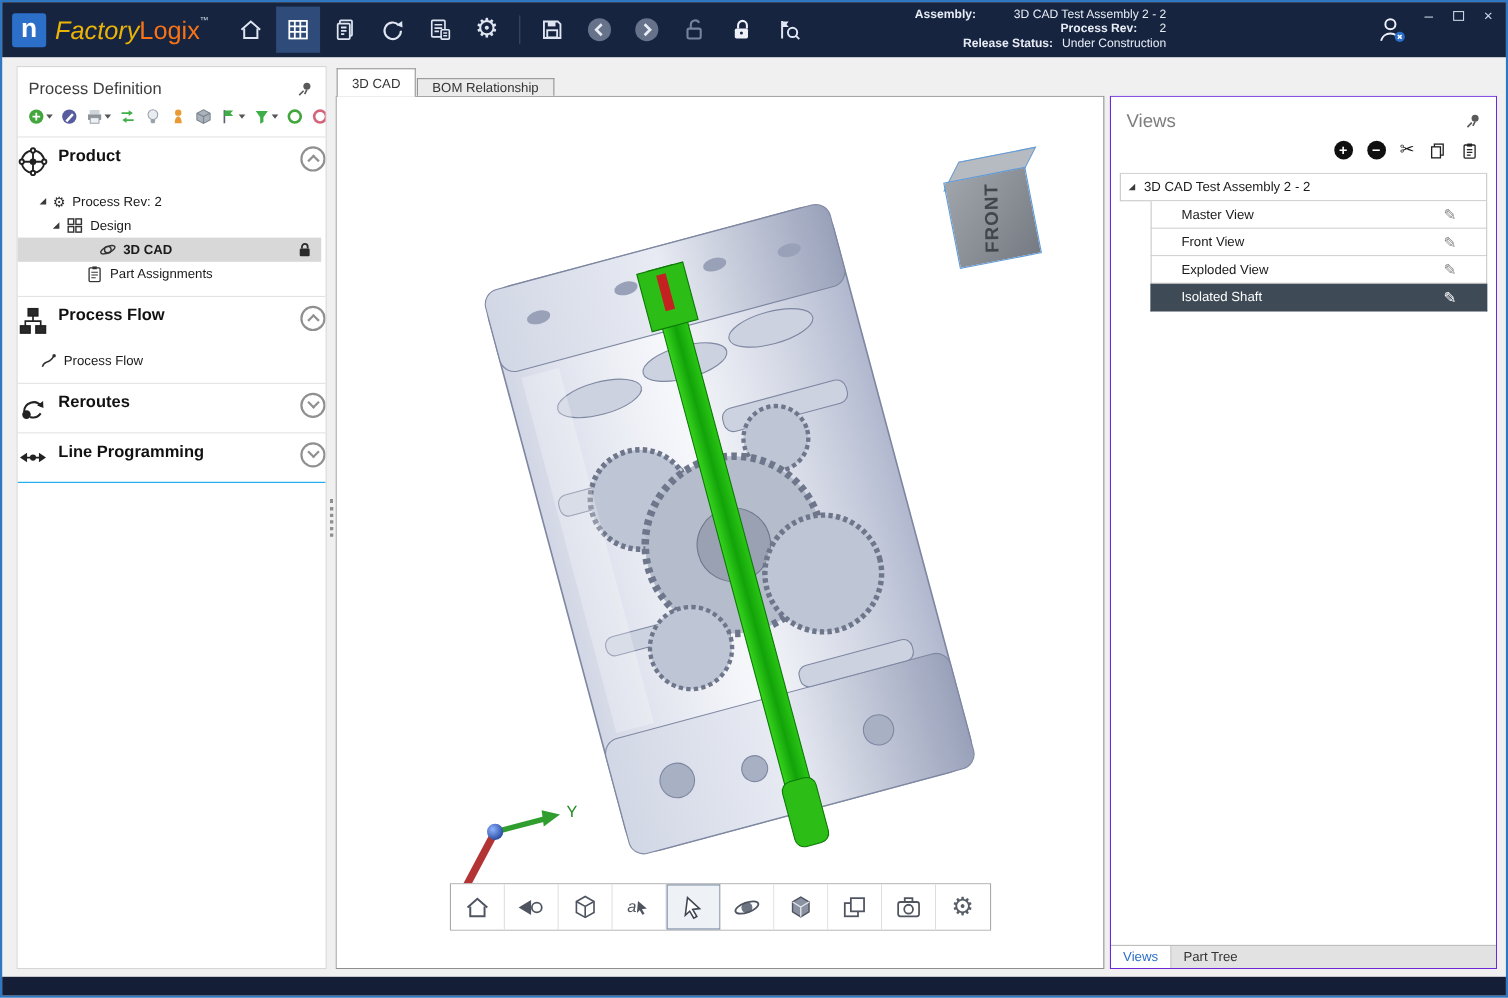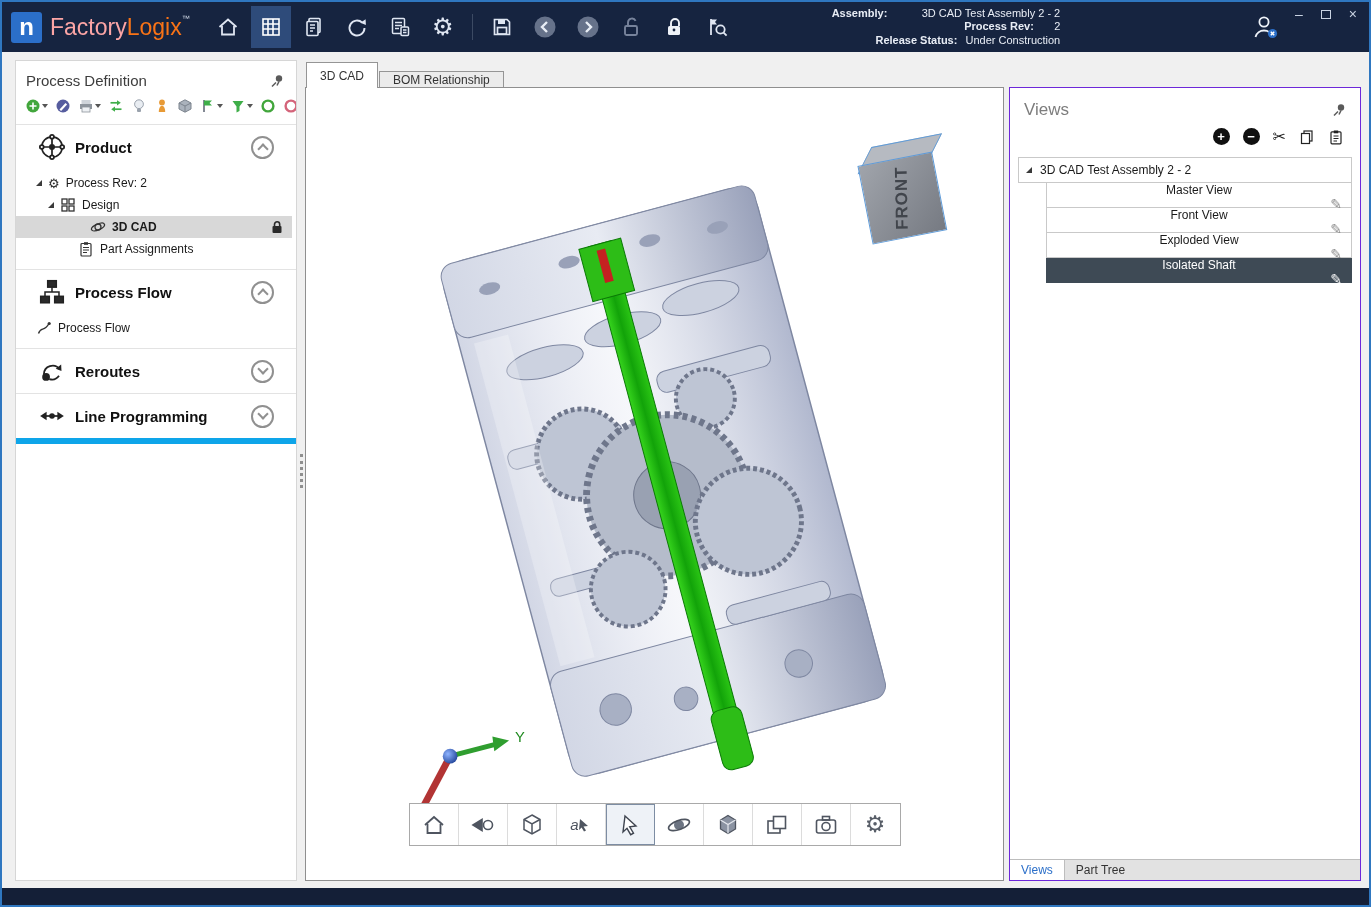--- a/index.html
+++ b/index.html
@@ -5,21 +5,21 @@
   html,body{margin:0;padding:0;}
   body{width:1371px;height:907px;position:relative;overflow:hidden;
        font-family:"Liberation Sans",sans-serif;background:#2f77c0;}
   *{box-sizing:border-box;}
   .window{position:absolute;inset:0;border:2px solid #2f77c0;display:flex;flex-direction:column;background:#f0f0f0;}
 
   
   .titlebar{height:50px;background:#162440;display:flex;align-items:center;color:#e8edf5;position:relative;flex:0 0 auto;}
   .logo{width:31px;height:31px;background:#2b6fc9;border-radius:3px;margin-left:9px;display:flex;align-items:center;justify-content:center;font-size:24px;font-weight:bold;color:#fff;flex:0 0 auto;}
   .brand{font-size:23px;margin-left:8px;white-space:nowrap;}
-  .brand-f{font-weight:400;color:#fca5a5;}
+  .brand-f{font-weight:400;color:#eab308;font-style:italic;}
   .brand-l{font-weight:400;color:#f97316;}
   .brand-tm{font-size:8px;vertical-align:top;color:#cfd8e6;}
   .tb-icons{display:flex;align-items:center;margin-left:18px;gap:3px;}
   .tb-btn{width:40px;height:42px;display:flex;align-items:center;justify-content:center;background:transparent;border:none;cursor:pointer;padding:0;color:#dfe6f2;}
   .tb-btn.active{background:#2e4b7a;}
   .tb-sep{width:1px;height:26px;background:#3c4a63;margin:0 6px;}
   .glyph-gear{font-size:24px;line-height:1;color:#dfe6f2;}
   .asm-info{margin-left:95px;font-size:11px;line-height:13.5px;white-space:nowrap;}
   .info-row{display:flex;justify-content:flex-end;}
   .info-label{font-weight:bold;width:90px;}
@@ -33,23 +33,23 @@
   .footer{flex:0 0 auto;height:17px;background:#141f37;margin-top:7px;}
 
   
   .left-panel{width:282px;flex:0 0 auto;background:#fff;border:1px solid #d6d6d6;display:flex;flex-direction:column;overflow:hidden;}
   .lp-header{display:flex;align-items:center;justify-content:space-between;padding:11px 12px 5px 10px;}
   .lp-title{font-size:15px;color:#3d3d3d;}
   .pin{cursor:pointer;display:inline-flex;}
   .lp-toolbar{display:flex;align-items:center;gap:5px;padding:2px 6px 8px 8px;border-bottom:1px solid #e3e3e3;}
   .lt-btn{height:20px;display:flex;align-items:center;gap:1px;padding:0 1px;cursor:pointer;}
   .caret{width:0;height:0;border-left:3.5px solid transparent;border-right:3.5px solid transparent;border-top:4px solid #555;}
-  .section{display:flex;align-items:center;gap:9px;padding:8px 22px;border-top:1px solid #e3e3e3;}
+  .section{display:flex;gap:9px;padding:8px 0;border-top:1px solid #e3e3e3;}
   .section.first{border-top:none;}
-  .section.last{border-bottom:6px solid #0ea5e9;}
+  .section.last{border-bottom:1px solid #0ea5e9;}
   .section-label{font-weight:bold;font-size:15px;color:#111;}
   .updn{width:23px;height:23px;border:2px solid #909090;border-radius:50%;margin-left:auto;position:relative;cursor:pointer;flex:0 0 auto;}
   .chev{position:absolute;left:5.5px;width:8px;height:8px;border-left:2px solid #909090;border-top:2px solid #909090;}
   .updn.up .chev{top:7px;transform:rotate(45deg);}
   .updn.down .chev{top:3px;transform:rotate(225deg);}
   .tree{padding:3px 0 9px;}
   .tree-row{display:flex;align-items:center;height:22px;font-size:12px;color:#1a1a1a;cursor:pointer;}
   .expander{width:0;height:0;border-bottom:6px solid #3a3a3a;border-left:6px solid transparent;margin-right:6px;flex:0 0 auto;}
   .lvl1{padding-left:20px;}
   .lvl2{padding-left:38px;}
@@ -91,21 +91,21 @@
   .vp-header{display:flex;align-items:center;justify-content:space-between;padding:12px 14px 2px 14px;}
   .vp-title{font-size:17px;color:#7d7d7d;}
   .vp-toolbar{display:flex;justify-content:flex-end;align-items:center;gap:13px;padding:6px 16px 12px;}
   .circle-ic{width:17px;height:17px;border-radius:50%;background:#101010;color:#fff;display:flex;align-items:center;justify-content:center;cursor:pointer;}
   .circle-ic i{font-style:normal;font-size:13px;font-weight:bold;line-height:1;}
   .cut-ic{font-size:16px;color:#1a1a1a;cursor:pointer;line-height:1;}
   .vp-tree{flex:1;overflow:hidden;}
   .vp-root{display:flex;align-items:center;height:26px;margin:0 8px;border:1px solid #c9c9c9;padding-left:7px;font-size:12px;color:#1a1a1a;cursor:pointer;}
   .vp-root .expander{margin-right:8px;}
   .vp-rows{margin:0 8px 0 36px;}
-  .vp-row{height:25px;border:1px solid #c9c9c9;border-top:none;display:flex;align-items:center;padding:0 9px;font-size:12px;color:#1a1a1a;background:#fff;cursor:pointer;flex-direction:column;}
+  .vp-row{height:25px;border:1px solid #c9c9c9;border-top:none;display:flex;align-items:center;padding:0 27px;font-size:12px;color:#1a1a1a;background:#fff;cursor:pointer;}
   .vp-row.selected{background:#3e4a55;border-color:#3e4a55;color:#fff;}
   .pencil{margin-left:auto;font-size:14px;color:#8a8a8a;line-height:1;cursor:pointer;}
   .vp-row.selected .pencil{color:#fff;}
   .vp-tabs{margin-top:auto;height:21px;background:#e2e2e2;border-top:1px solid #bdbdbd;display:flex;font-size:12px;flex:0 0 auto;}
   .vp-tab{display:flex;align-items:center;padding:0 11px;color:#333;cursor:pointer;}
   .vp-tab.active{background:#fff;color:#2b6fc9;border-right:1px solid #bdbdbd;}
 </style>
 </head>
 <body>
 

